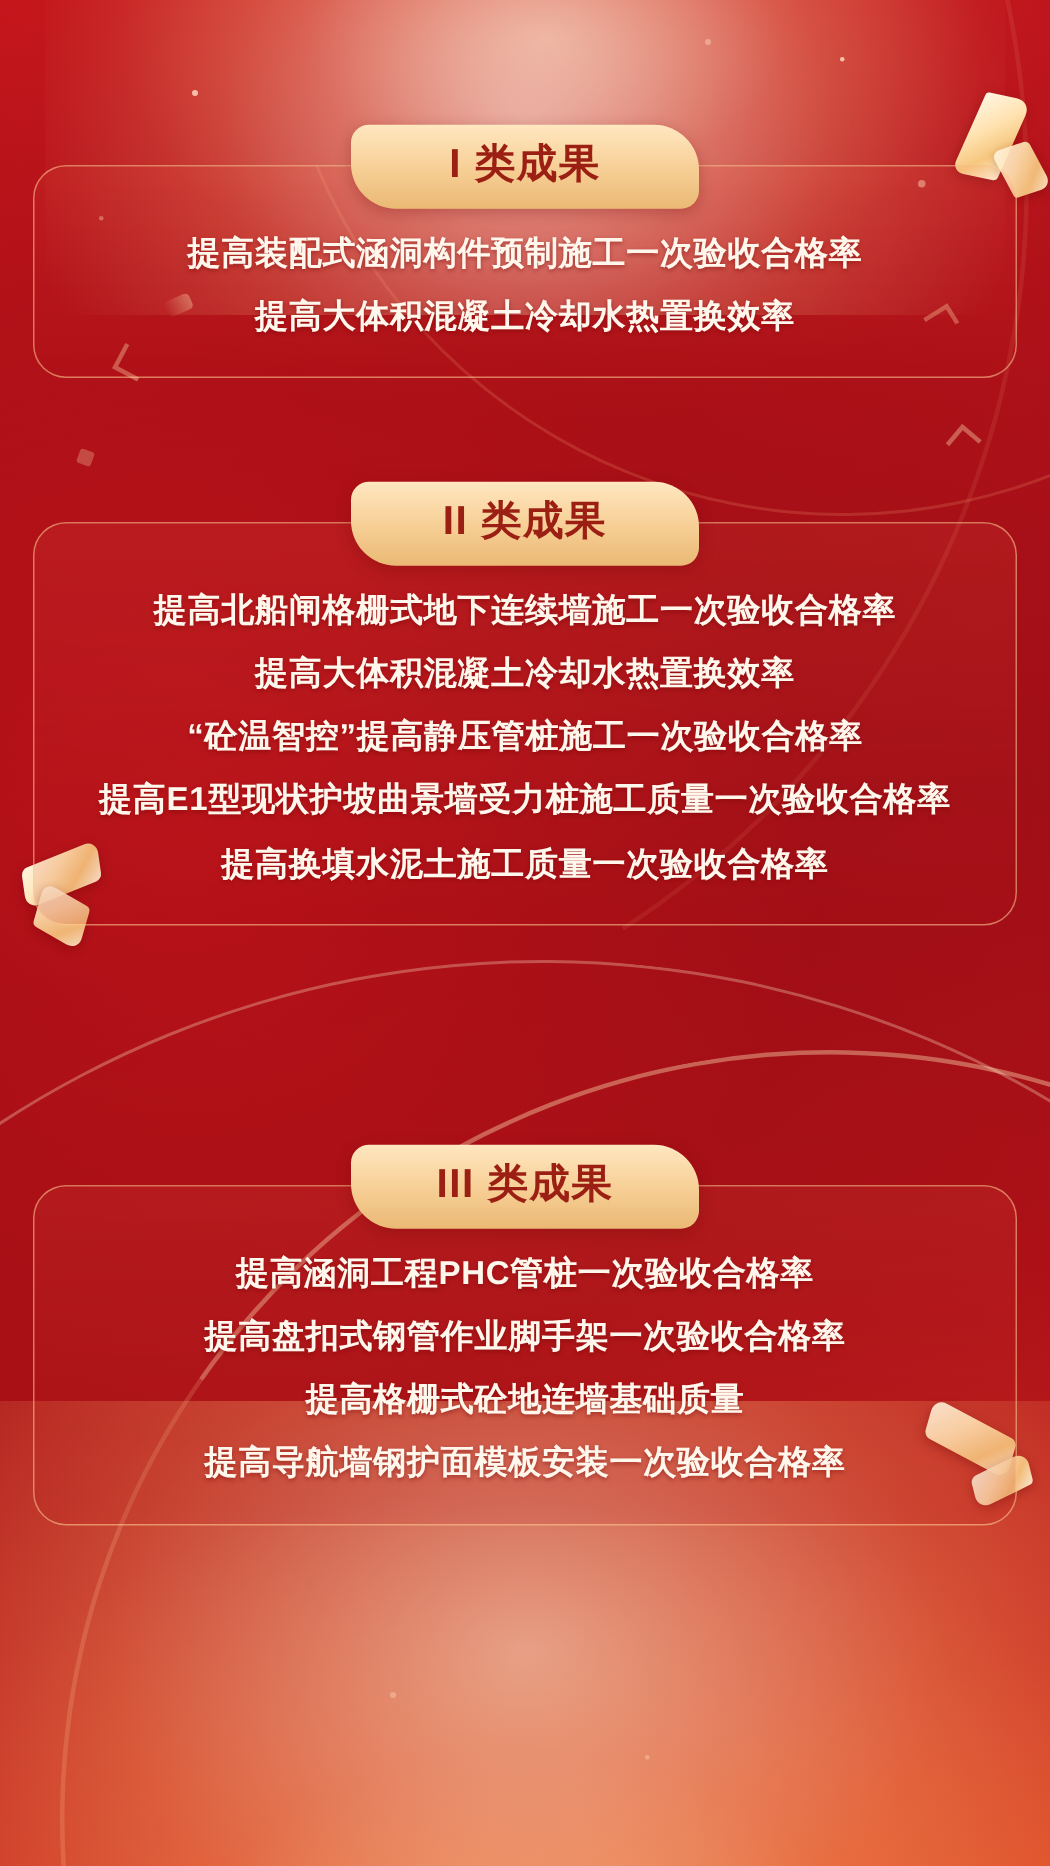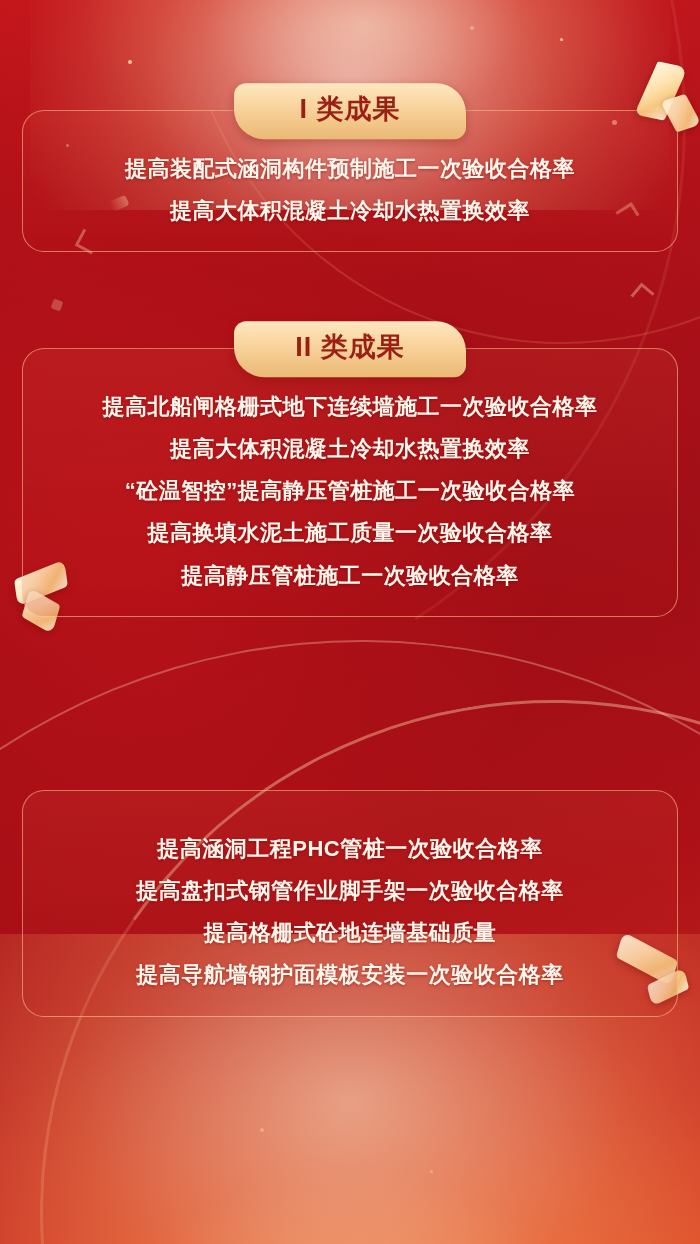--- a/index.html
+++ b/index.html
@@ -218,28 +218,29 @@
     </div>
   </div>
 
   <div class="section" id="sec2">
     <div class="card">
       <div class="badge">II 类成果</div>
       <div class="items">
         <div class="item">提高北船闸格栅式地下连续墙施工一次验收合格率</div>
         <div class="item">提高大体积混凝土冷却水热置换效率</div>
         <div class="item">“砼温智控”提高静压管桩施工一次验收合格率</div>
+        <div class="item">提高E1型现状护坡曲景墙受力桩施工质量一次验收合格率</div>
         <div class="item">提高换填水泥土施工质量一次验收合格率</div>
-        <div class="item">提高静压管桩施工一次验收合格率</div>
       </div>
     </div>
   </div>
 
   <div class="section" id="sec3">
     <div class="card">
+      <div class="badge">III 类成果</div>
       <div class="items">
         <div class="item">提高涵洞工程PHC管桩一次验收合格率</div>
         <div class="item">提高盘扣式钢管作业脚手架一次验收合格率</div>
         <div class="item">提高格栅式砼地连墙基础质量</div>
         <div class="item">提高导航墙钢护面模板安装一次验收合格率</div>
       </div>
     </div>
   </div>
 
 </div>

